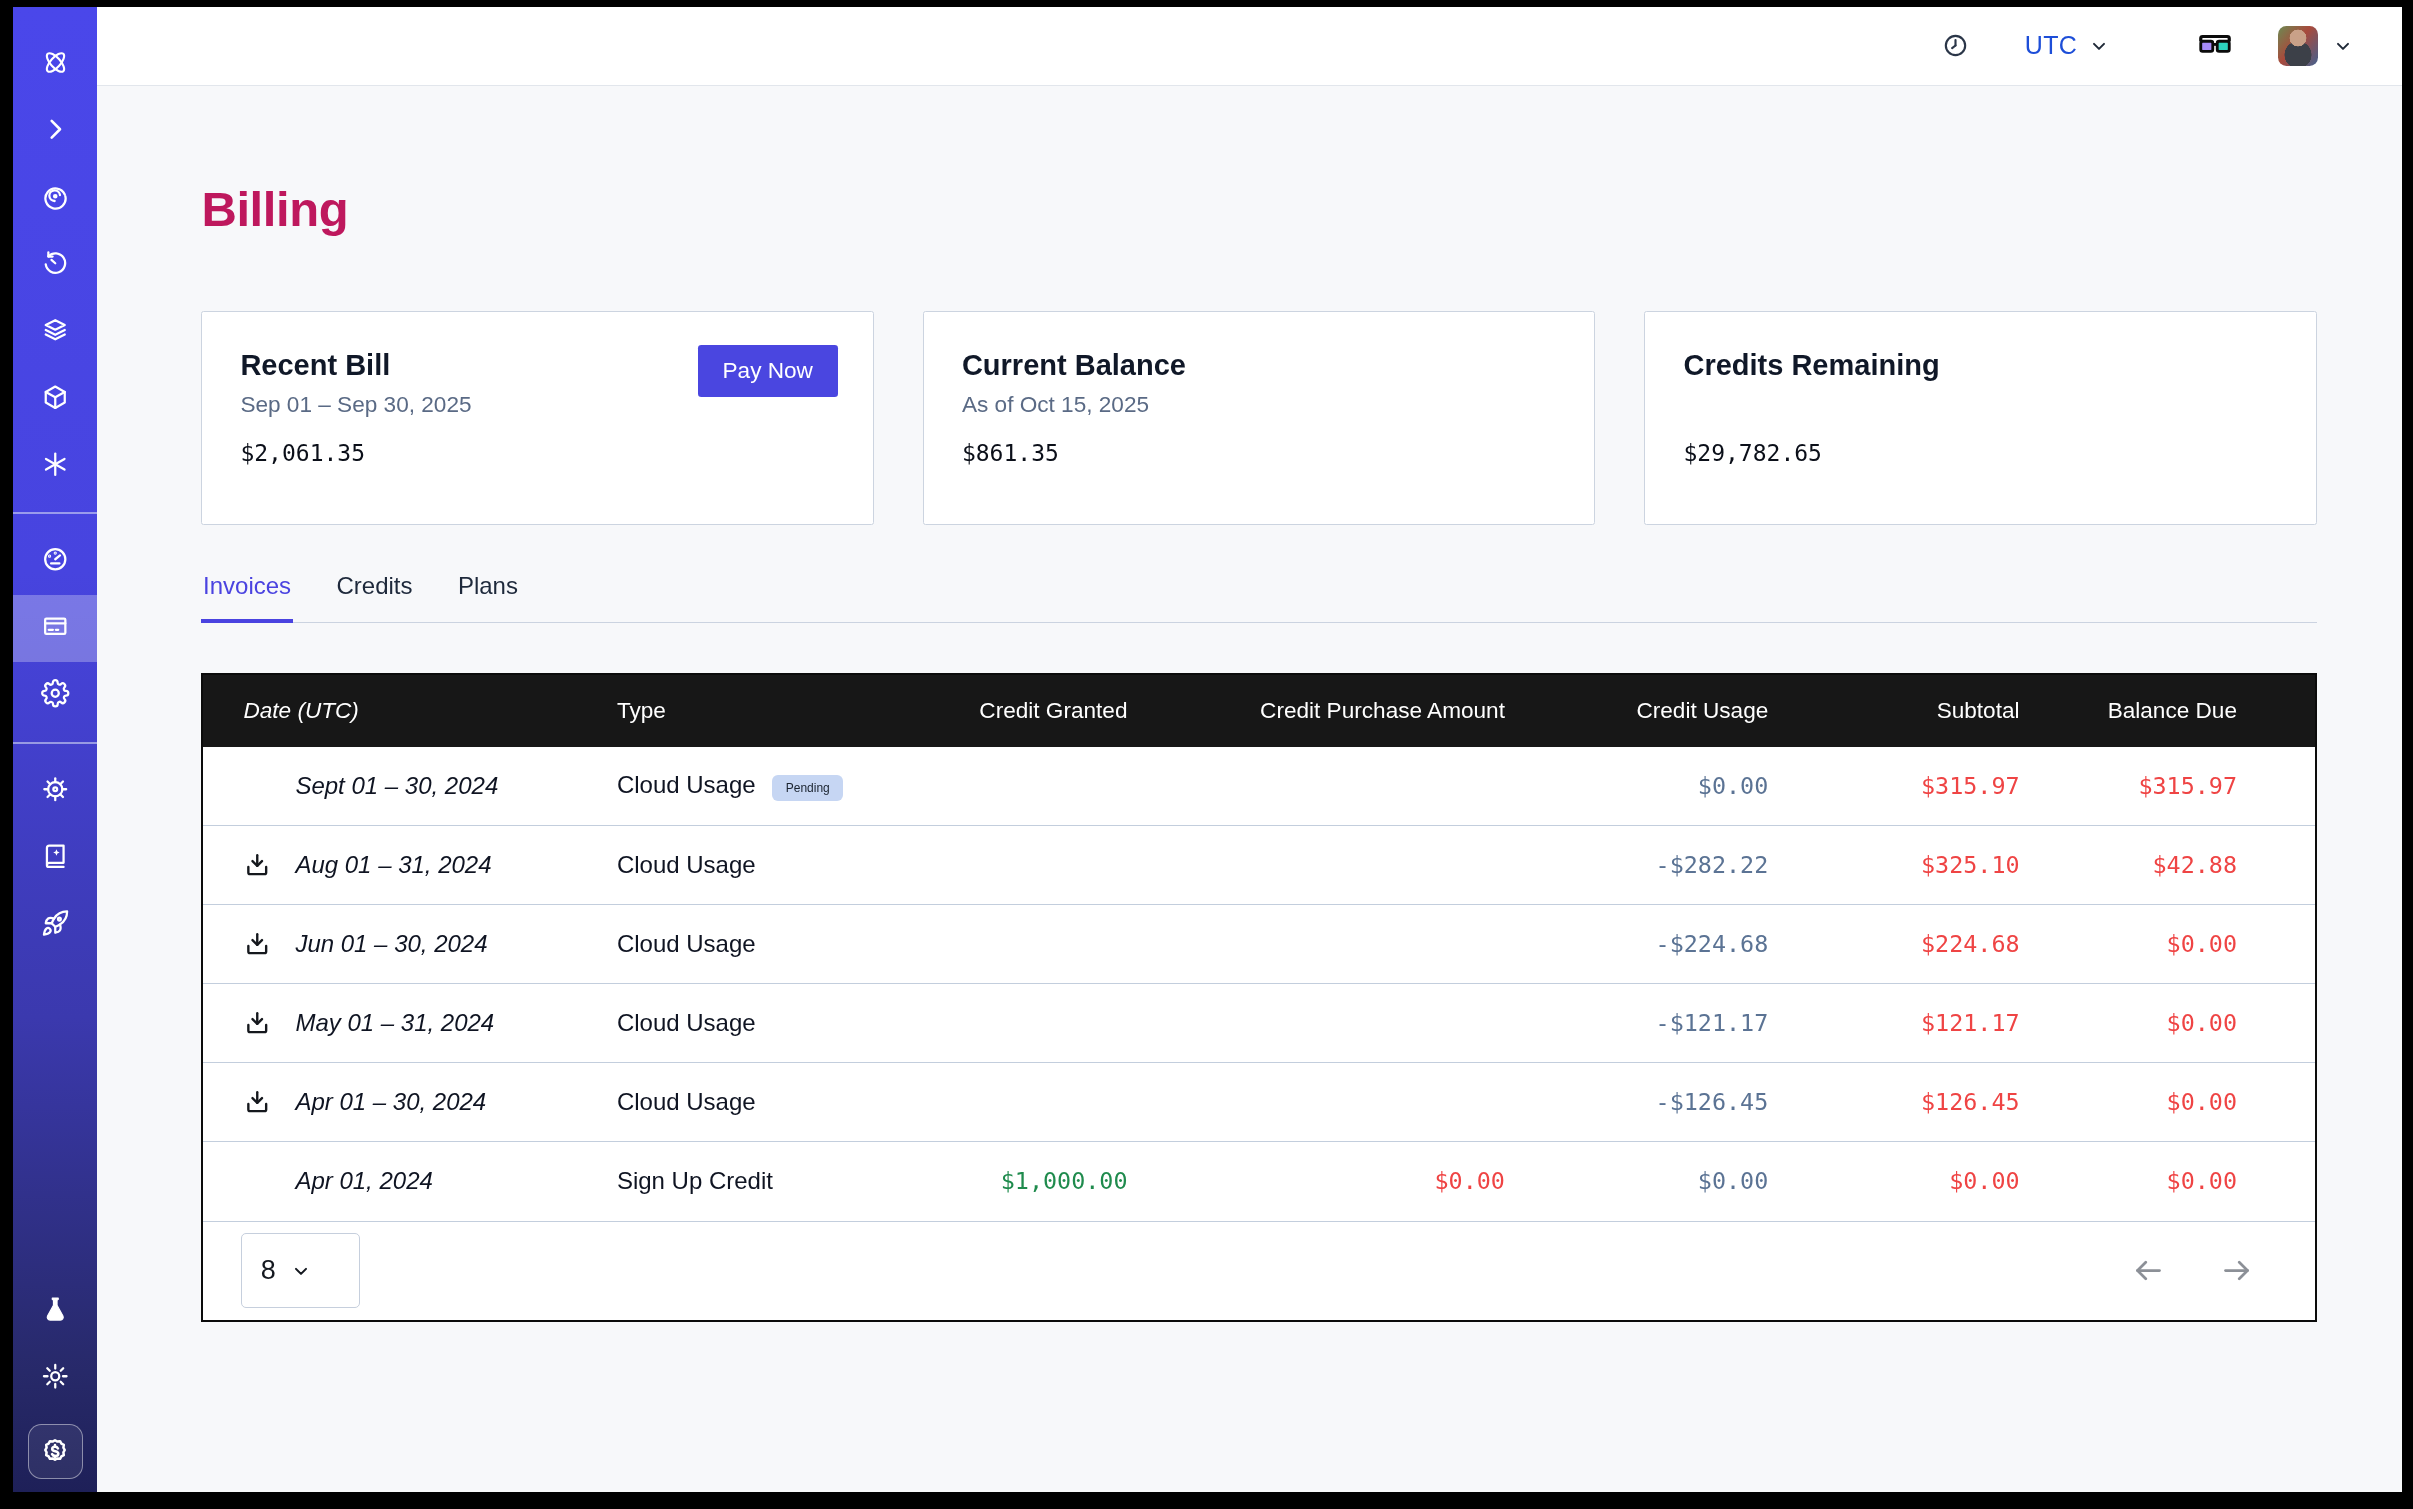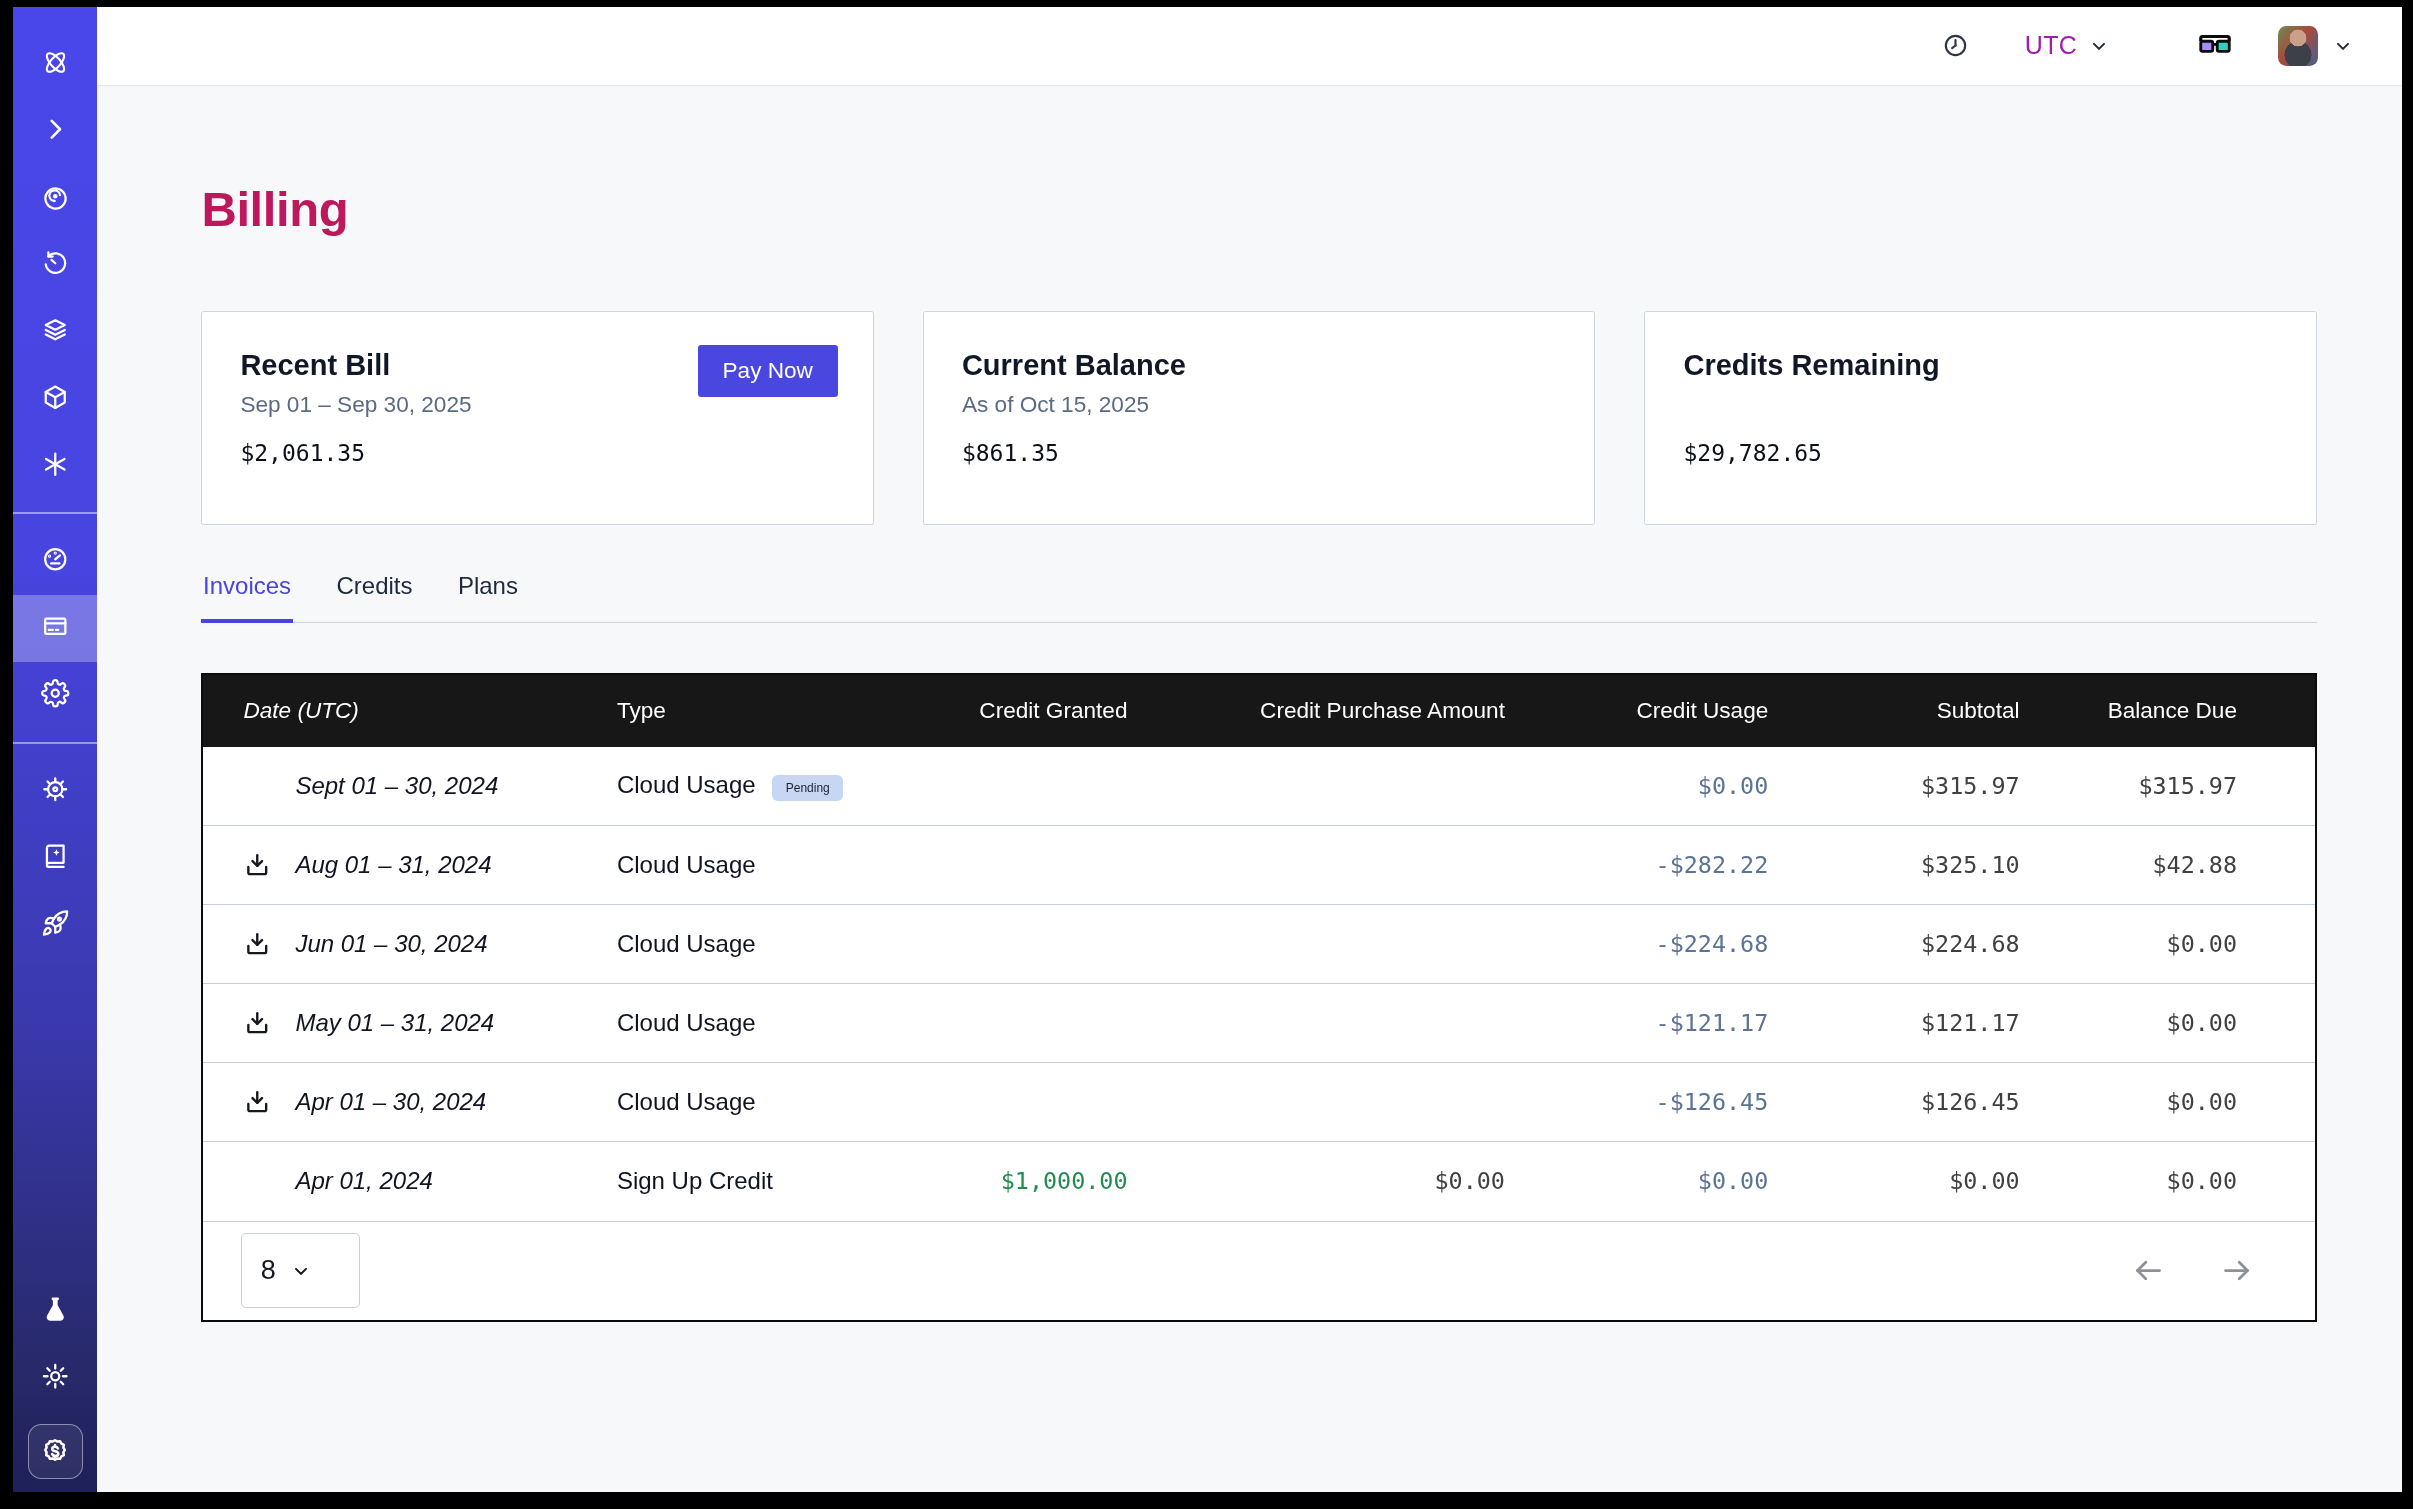--- a/index.html
+++ b/index.html
@@ -33,21 +33,21 @@
   
   .right-col { flex: 1; display: flex; flex-direction: column; min-width: 0; }
 
   
   .topbar {
     height: 79px; flex: none; background: #fff; border-bottom: 1.7px solid #e2e6ec;
     display: flex; align-items: center; justify-content: flex-end; padding-right: 49px;
   }
   .tz-button { display: flex; align-items: center; gap: 11.7px; cursor: pointer; margin-right: 87px; }
   .tz-button svg.clock { width: 27px; height: 27px; stroke: #2b3648; fill: none; stroke-width: 1.9; stroke-linecap: round; }
-  .tz-label { font-size: 25px; color: #a21caf; font-weight: 500; letter-spacing: 0.4px; margin-left: 44px; }
+  .tz-label { font-size: 25px; color: #1d4ed8; font-weight: 500; letter-spacing: 0.4px; margin-left: 44px; }
   .chev { width: 20px; height: 20px; stroke: #1f2937; fill: none; stroke-width: 2.4; stroke-linecap: round; stroke-linejoin: round; }
   .glasses-button { margin-right: 44px; cursor: pointer; display: flex; }
   .glasses-button svg { width: 38px; height: 38px; }
   .avatar {
     width: 40px; height: 40px; border-radius: 8.4px; margin-right: 15px; cursor: pointer;
     background:
       radial-gradient(circle at 50% 30%, #c9a188 0 24%, rgba(0,0,0,0) 25%),
       radial-gradient(circle at 50% 72%, #3c4048 0 38%, rgba(0,0,0,0) 39%),
       linear-gradient(130deg, #6d8a52 0%, #a84a3c 45%, #44618f 100%);
   }
@@ -74,21 +74,21 @@
 
   
   .table-wrap { margin-top: 50px; border: 2.5px solid #0b0b0b; background: #fff; }
   table { width: 100%; border-collapse: collapse; table-layout: fixed; }
   thead th { background: #171717; color: #fff; font-size: 22.6px; font-weight: 500; height: 72px; text-align: left; }
   th.first, td .date-inner { padding-left: 40px; font-style: italic; }
   th.num, td.num { text-align: right; }
   th.last, td.last { padding-right: 78px; }
   tbody td { height: 79px; border-top: 1.7px solid #c3cedd; font-size: 24px; color: #0f1422; background: #fff; }
   tbody tr:first-child td { border-top: none; }
-  td.num { font-family: "DejaVu Sans Mono", monospace; font-size: 23.4px; color: #404040; }
+  td.num { font-family: "DejaVu Sans Mono", monospace; font-size: 23.4px; color: #ef4444; }
   td.usage { color: #5b7394; }
   td.granted { color: #1f8b4d; }
   .date-inner { display: flex; }
   .dl-slot { width: 52px; flex: none; display: flex; align-items: center; cursor: pointer; }
   .dl-slot svg { width: 28.5px; height: 28.5px; stroke: #15181d; fill: none; stroke-width: 2; stroke-linecap: round; stroke-linejoin: round; }
   .badge {
     display: inline-block; margin-left: 16.7px; background: #c6d6f3; color: #1b2430;
     font-size: 12px; padding: 5.9px 13.4px; border-radius: 5.9px; vertical-align: 1.7px;
   }
 

